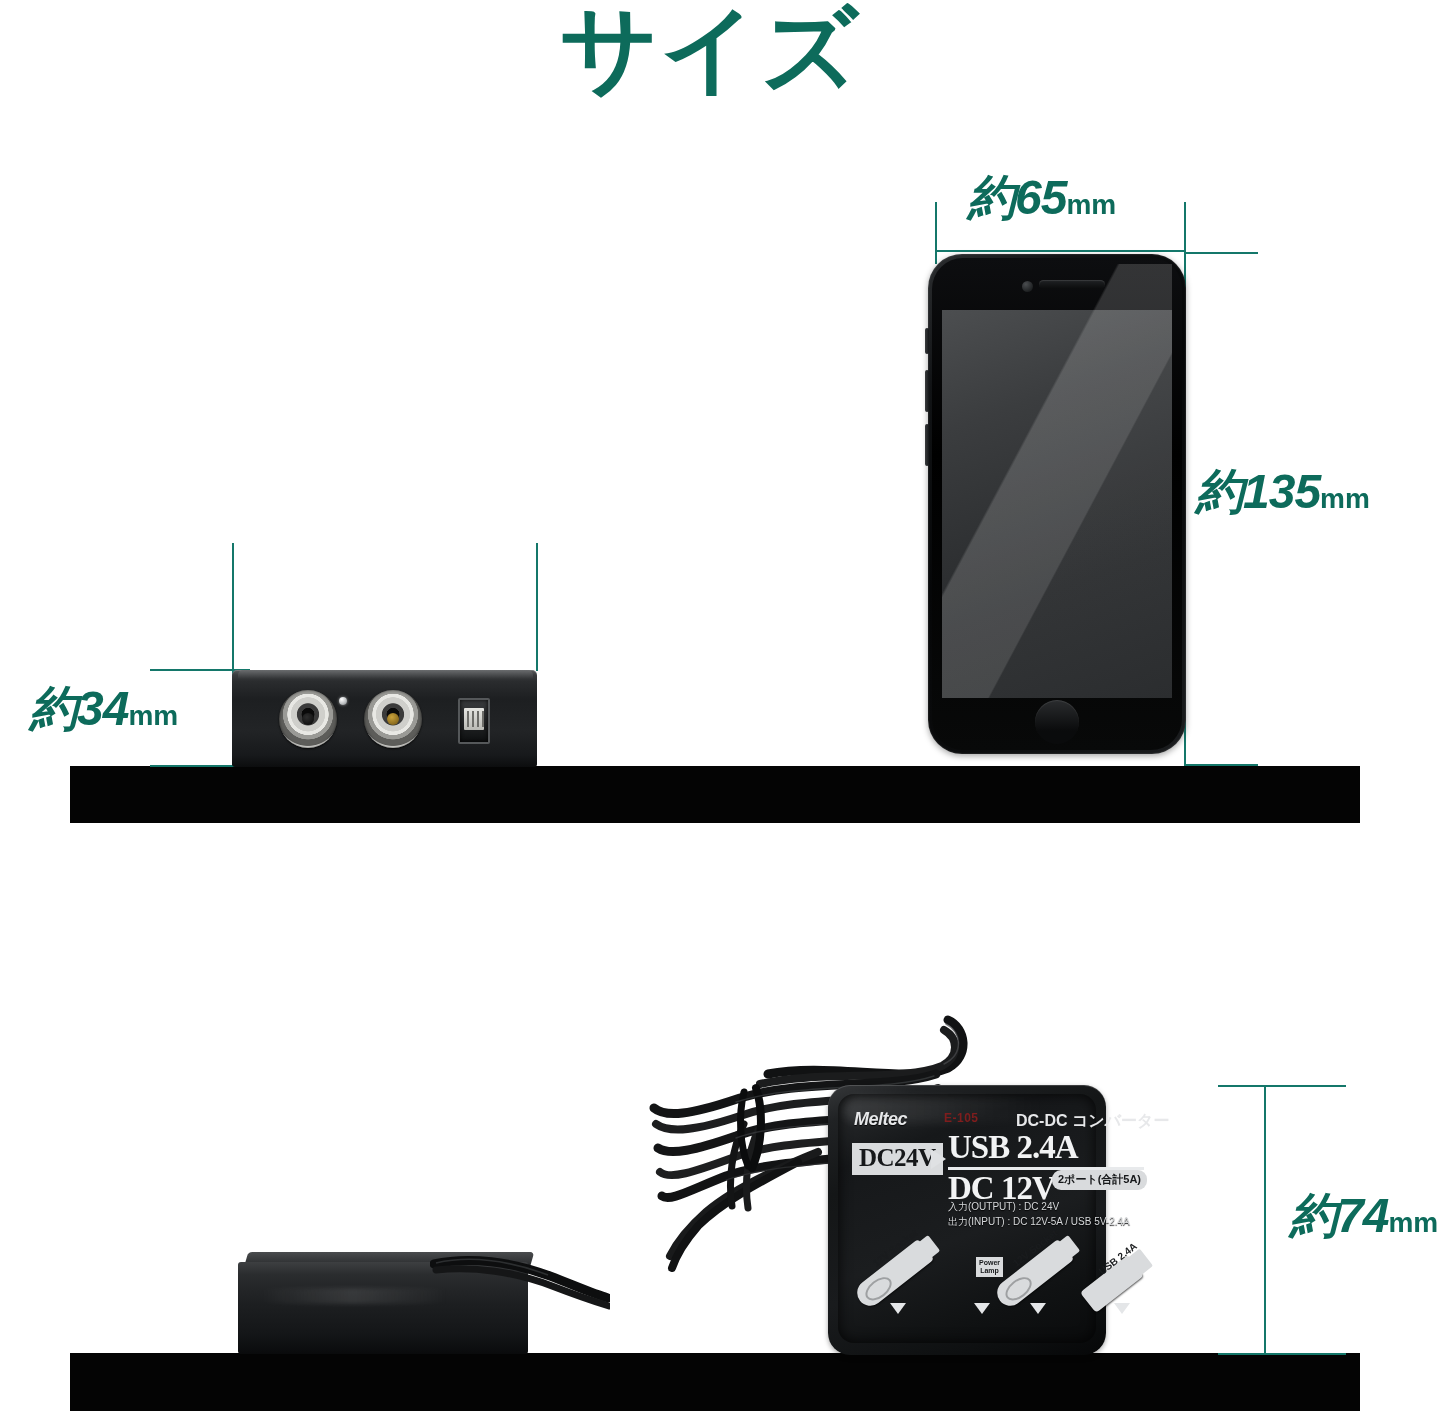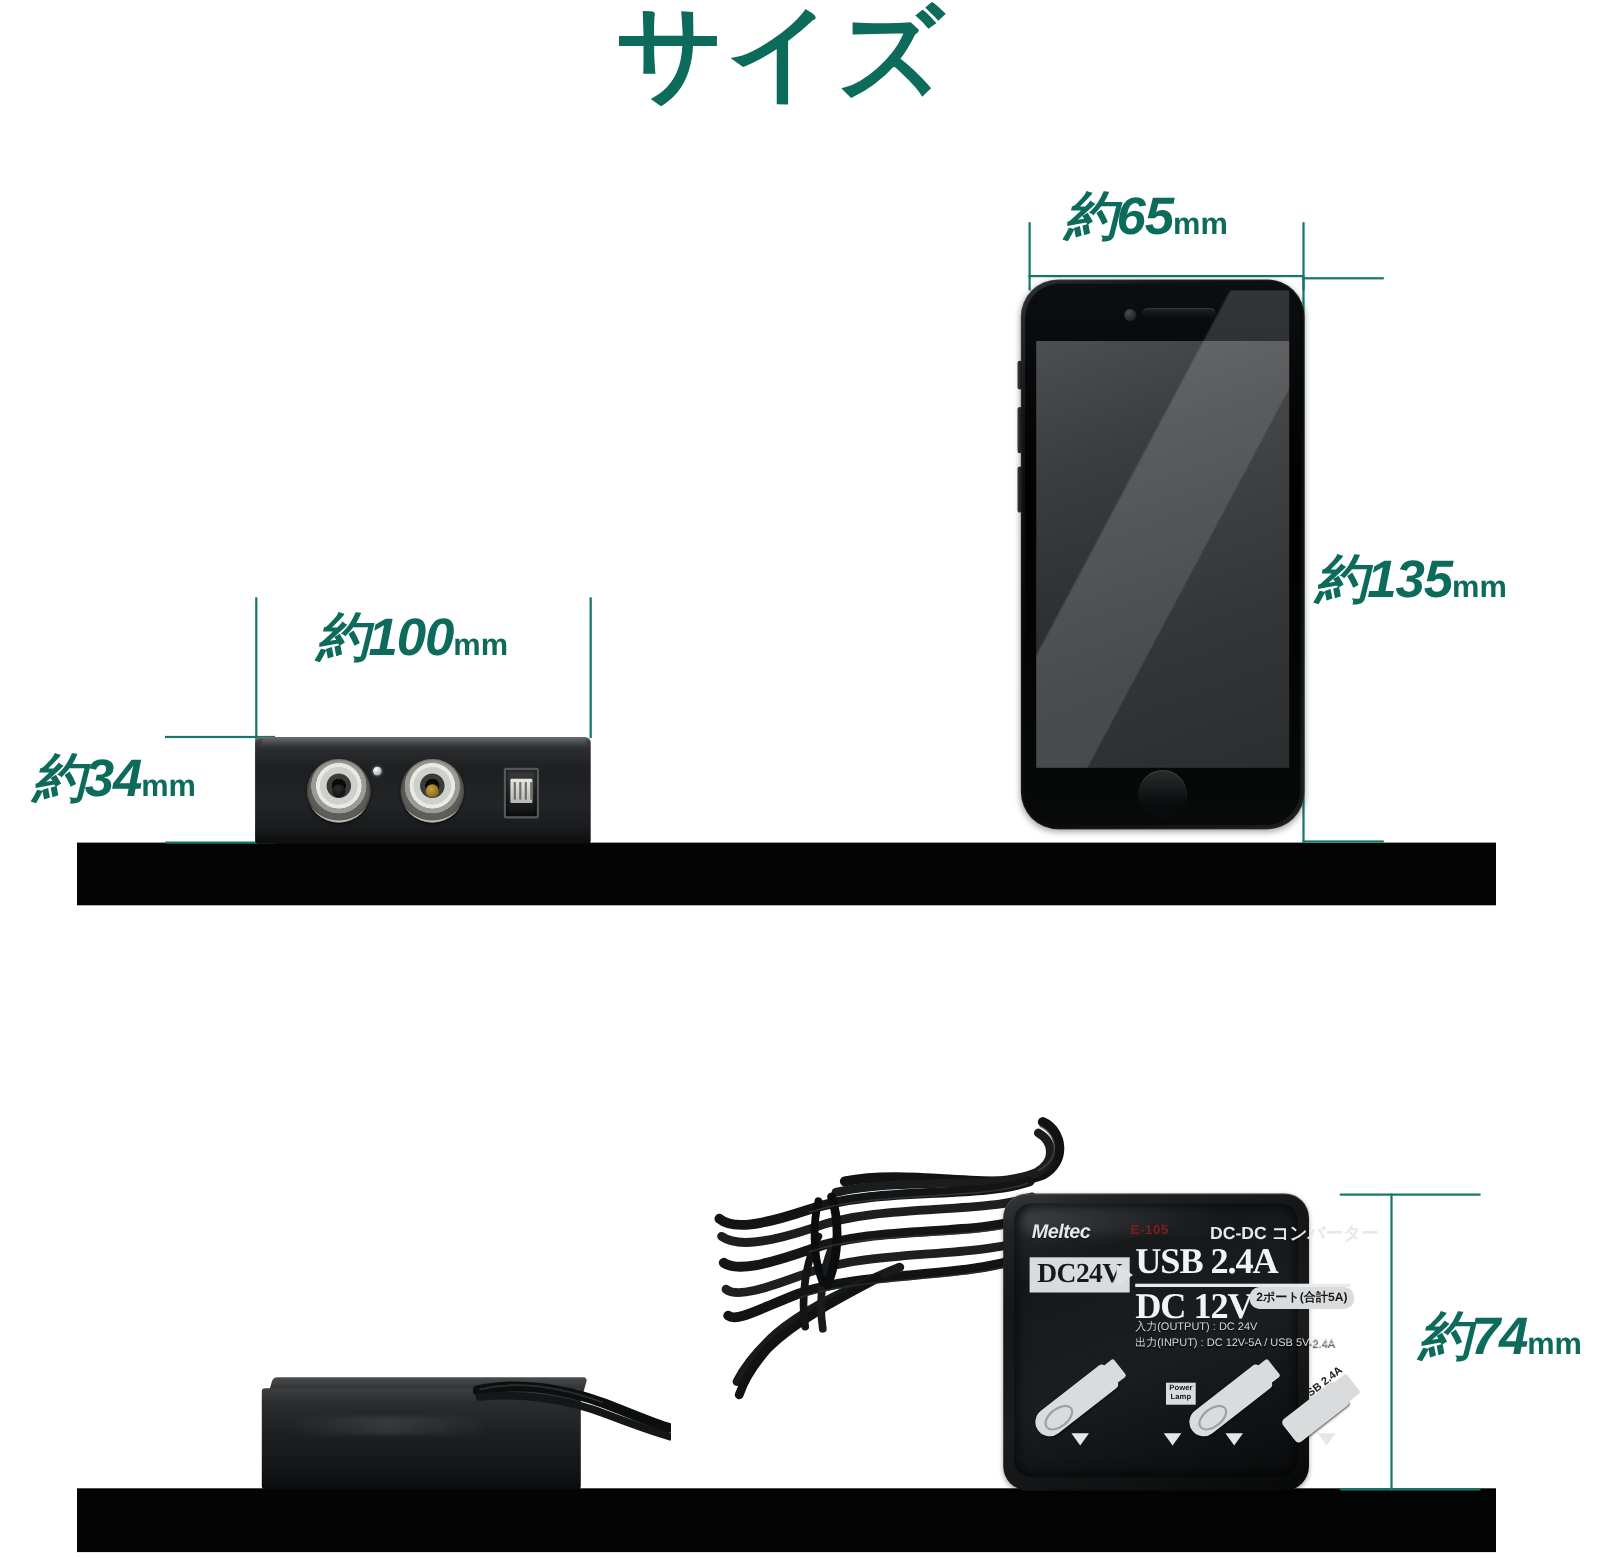--- a/index.html
+++ b/index.html
@@ -45,21 +45,21 @@
     font-weight:700;
     white-space:nowrap;
     line-height:1;
   }
   .dim .num{font-size:48px;letter-spacing:-1px;font-style:italic;}
   .dim .unit{font-size:28px;letter-spacing:0px;}
 
   .dim-100{left:288px;top:556px;}
   .dim-34{left:30px;top:685px;}
   .dim-65{left:968px;top:174px;}
-  .dim-135{left:1196px;top:468px;margin-top:36px;}
+  .dim-135{left:1196px;top:468px;}
   .dim-74{left:1274px;top:1192px;margin-left:16px;}
 
   
   .gline{background:#14776a;}
   .gline.h{height:2px;}
   .gline.v{width:2px;}
 
   
   .ground{background:#040404;}
   .ground-top{left:70px;top:766px;width:1290px;height:57px;}
@@ -182,21 +182,21 @@
     position:absolute;left:20px;top:26px;width:190px;height:16px;
     background:linear-gradient(90deg,rgba(255,255,255,0),rgba(255,255,255,.10),rgba(255,255,255,0));
     filter:blur(2px);
   }
 
   
   .side-cable{left:430px;top:1236px;width:180px;height:80px;}
 
   
   .conv{
-    left:912px;top:1085px;width:278px;height:270px;
+    left:828px;top:1085px;width:278px;height:270px;
   }
   .conv .shell{
     position:absolute;inset:0;
     background:linear-gradient(160deg,#36383a 0%,#202224 10%,#141617 30%,#191b1d 60%,#0e1011 85%,#060708 100%);
     border-radius:22px;
     box-shadow:inset 0 1px 0 rgba(255,255,255,.16), 0 2px 5px rgba(0,0,0,.35);
   }
   .conv .inner{
     position:absolute;left:10px;top:9px;right:10px;bottom:12px;
     border-radius:16px;
@@ -315,23 +315,20 @@
 
 <div class="stage">
 
   <div class="abs title">サイズ</div>
 
   <div class="abs ground ground-top"></div>
   <div class="abs ground ground-bottom"></div>
 
   <div class="abs gline v" style="left:232px;top:543px;height:128px;"></div>
   <div class="abs gline v" style="left:536px;top:543px;height:128px;"></div>
-  <div class="abs dim dim-100">
-    <span class="num">約100</span><span class="unit">mm</span>
-  </div>
 
   <div class="abs gline h" style="left:150px;top:669px;width:100px;"></div>
   <div class="abs gline h" style="left:150px;top:765px;width:100px;"></div>
   <div class="abs gline v" style="left:232px;top:669px;height:98px;"></div>
   <div class="abs dim dim-34">
     <span class="num">約34</span><span class="unit">mm</span>
   </div>
 
   <div class="abs dev-front">
     <div class="body">

